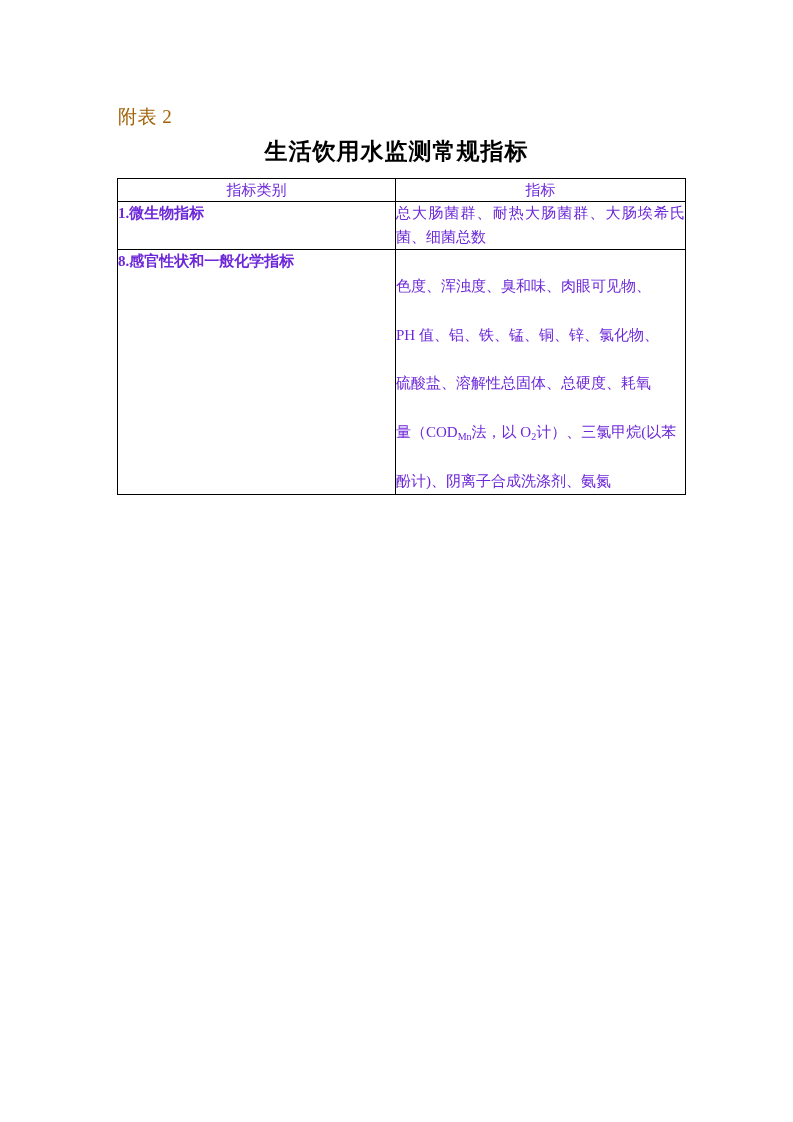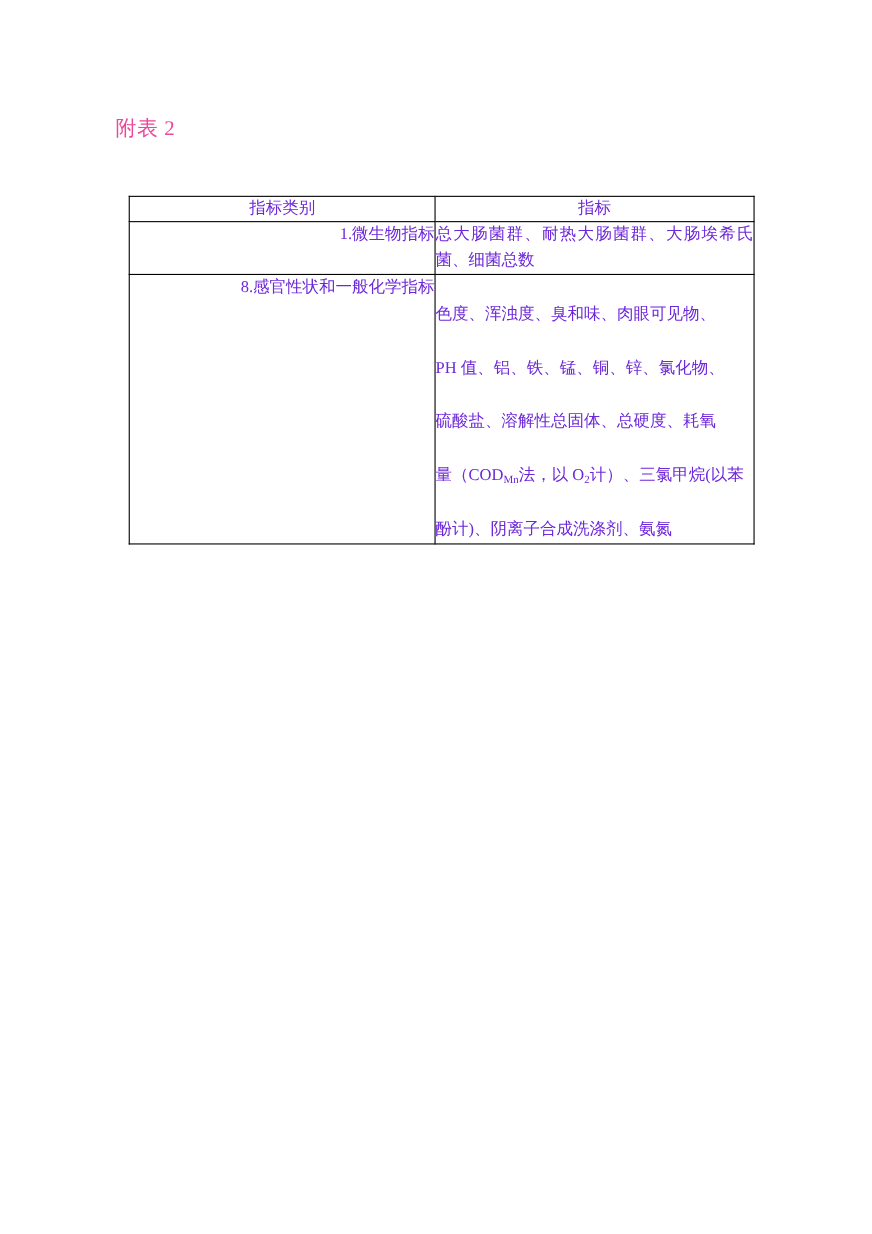--- a/index.html
+++ b/index.html
@@ -14,25 +14,25 @@
     position: relative;
     width: 793px;
     height: 1122px;
     background: #ffffff;
     margin: 0 auto;
     overflow: hidden;
     box-sizing: border-box;
   }
   .doc-label {
     position: absolute;
-    left: 105px;
+    left: 118px;
     top: 104px;
     font-size: 19px;
     letter-spacing: 0.5px;
-    color: #ec4899;
+    color: #a16207;
     white-space: nowrap;
   }
   .doc-title {
     position: absolute;
     left: 0;
     right: 0;
     top: 136px;
     text-align: center;
     font-size: 23px;
     font-weight: bold;
@@ -61,23 +61,23 @@
     text-align: center;
     font-size: 15px;
     height: 22px;
     line-height: 22px;
     padding: 0 2px;
   }
   .col-a { width: 278px; }
   .col-b { width: 290px; }
 
   td.cat {
-    text-align: right;
+    text-align: left;
     font-size: 15px;
-    font-weight: normal;
+    font-weight: bold;
     padding-top: 6px;
     padding-bottom: 4px;
     line-height: 22px;
   }
   td.val {
     font-size: 15px;
     line-height: 23.5px;
     padding: 5px 8px 5px 8px;
     text-align: justify;
     text-align-last: left;
@@ -95,20 +95,21 @@
   }
   .nowrapline { white-space: nowrap; margin-top: 25px; }
 </style>
 </head>
 <body>
 
 <div class="page">
 
   <div class="doc-label">附表 2</div>
 
+  <div class="doc-title">生活饮用水监测常规指标</div>
 
   <div class="table-wrap">
     <table class="idx">
       <colgroup>
         <col class="col-a">
         <col class="col-b">
       </colgroup>
       <thead>
         <tr>
           <th>指标类别</th>

